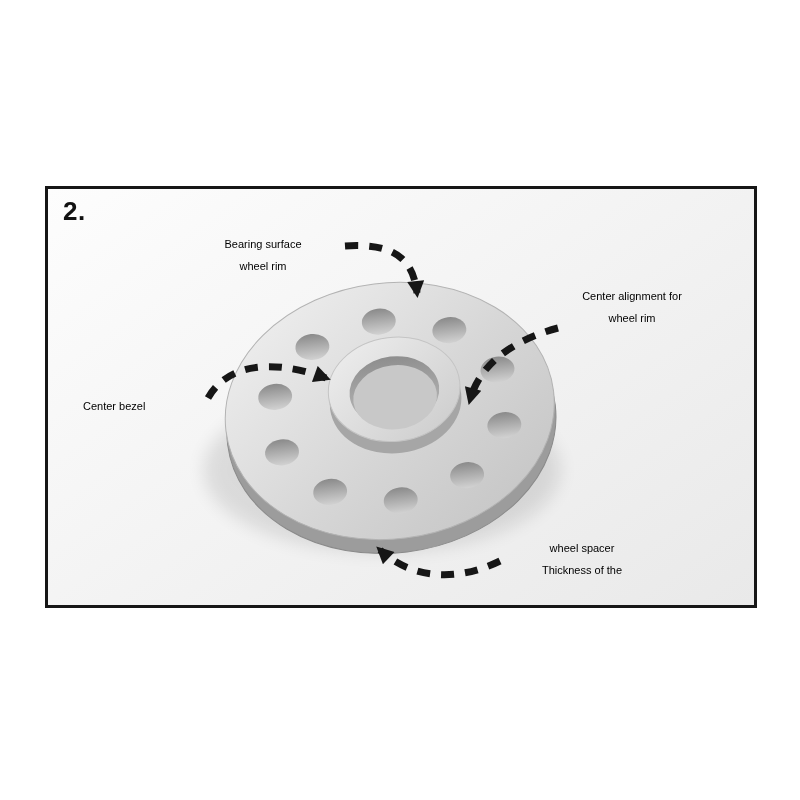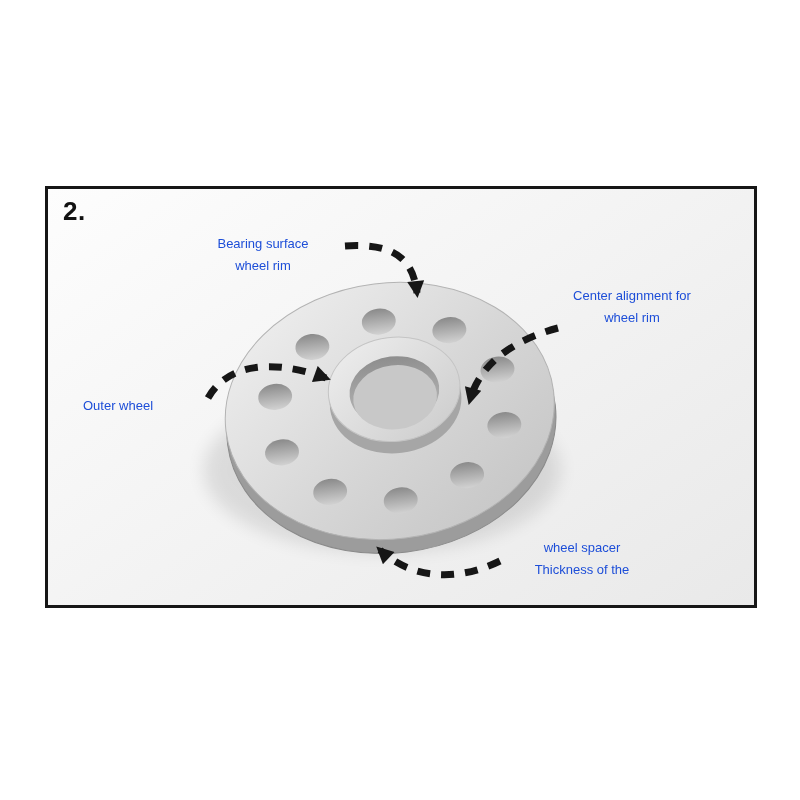--- a/index.html
+++ b/index.html
@@ -30,22 +30,22 @@
     position: absolute;
     left: 63px;
     top: 196px;
     font-size: 26px;
     font-weight: bold;
     color: #111111;
     letter-spacing: 0.5px;
   }
   .label {
     position: absolute;
-    color: #1d4ed8;
-    font-size: 13px;
+    color: #000000;
+    font-size: 11px;
     line-height: 22px;
     text-align: center;
   }
   .label .line { display: block; }
   .label-bearing   { left: 186px; top: 233px; width: 154px; }
   .label-center    { left: 536px; top: 285px; width: 192px; }
   .label-bezel     { left: 83px;  top: 395px; width: 125px; text-align: left; }
   .label-thickness { left: 501px; top: 537px; width: 162px; }
 </style>
 </head>
@@ -120,21 +120,21 @@
     <span class="line">Bearing surface</span>
     <span class="line">wheel rim</span>
   </div>
 
   <div class="label label-center">
     <span class="line">Center alignment for</span>
     <span class="line">wheel rim</span>
   </div>
 
   <div class="label label-bezel">
-    <span class="line">Outer wheel</span>
+    <span class="line">Center bezel</span>
   </div>
 
   <div class="label label-thickness">
     <span class="line">wheel spacer</span>
     <span class="line">Thickness of the</span>
   </div>
 
 </div>
 
 </body></html>

